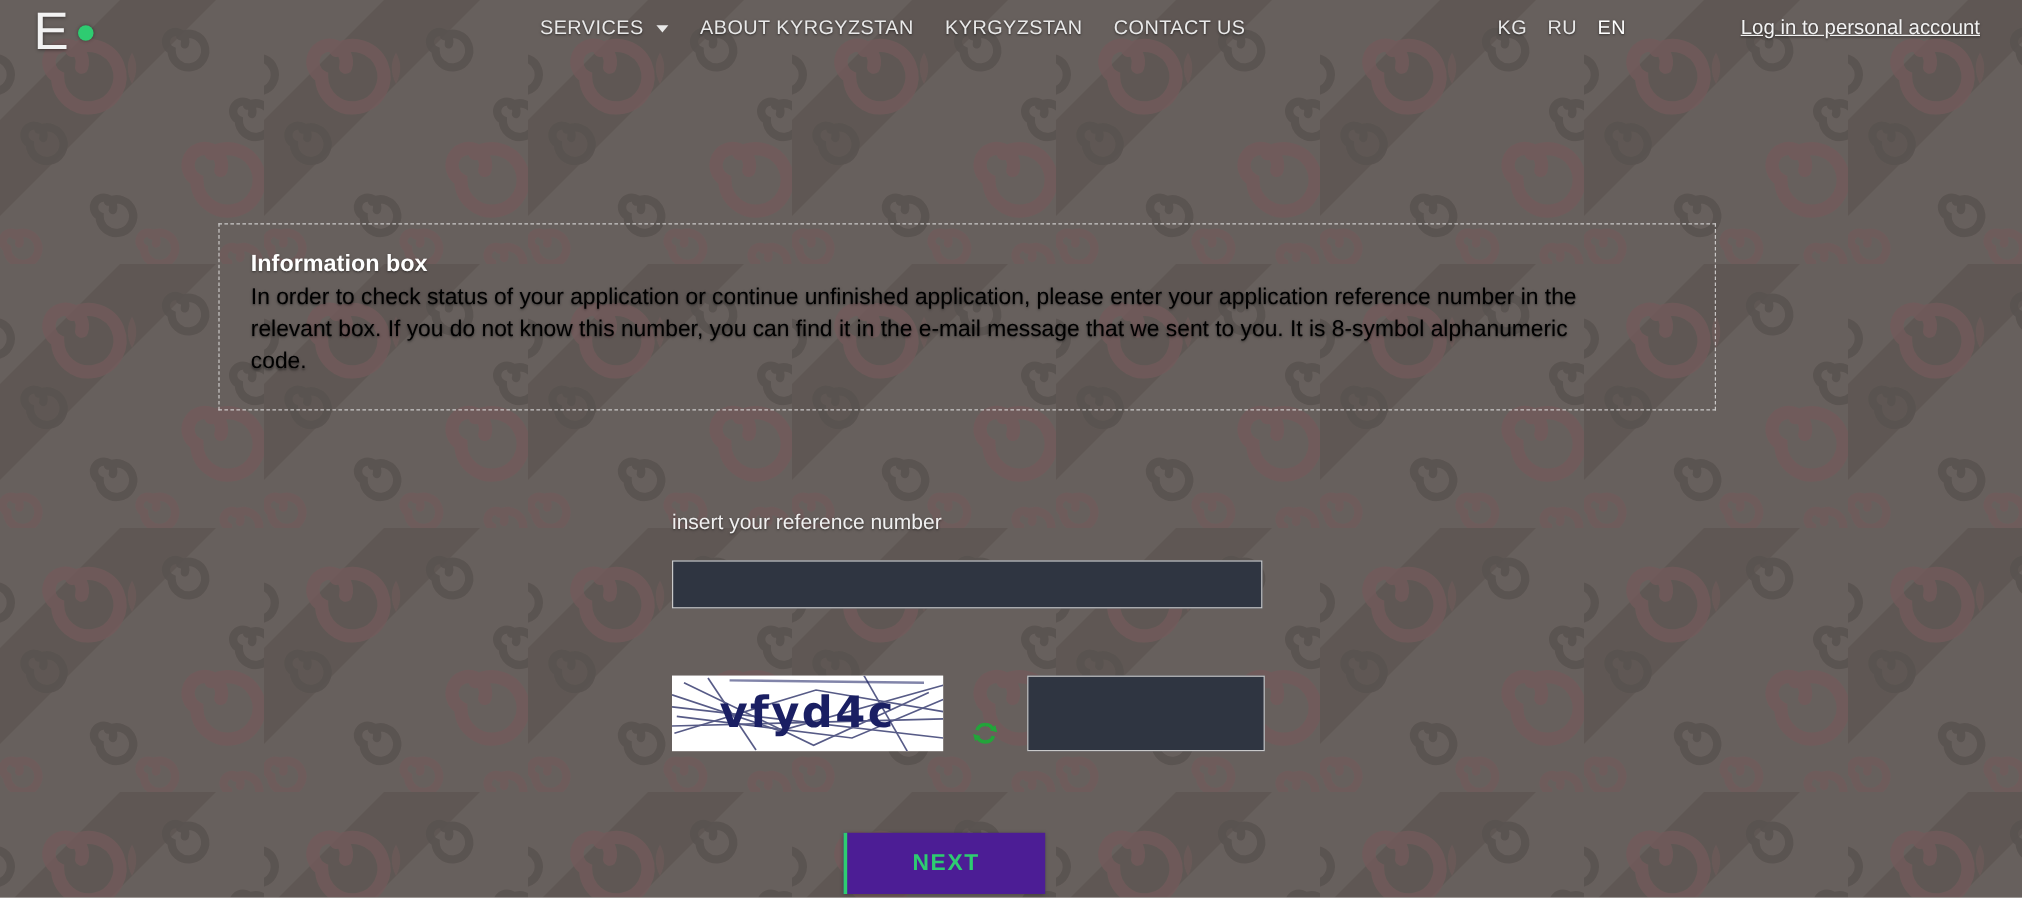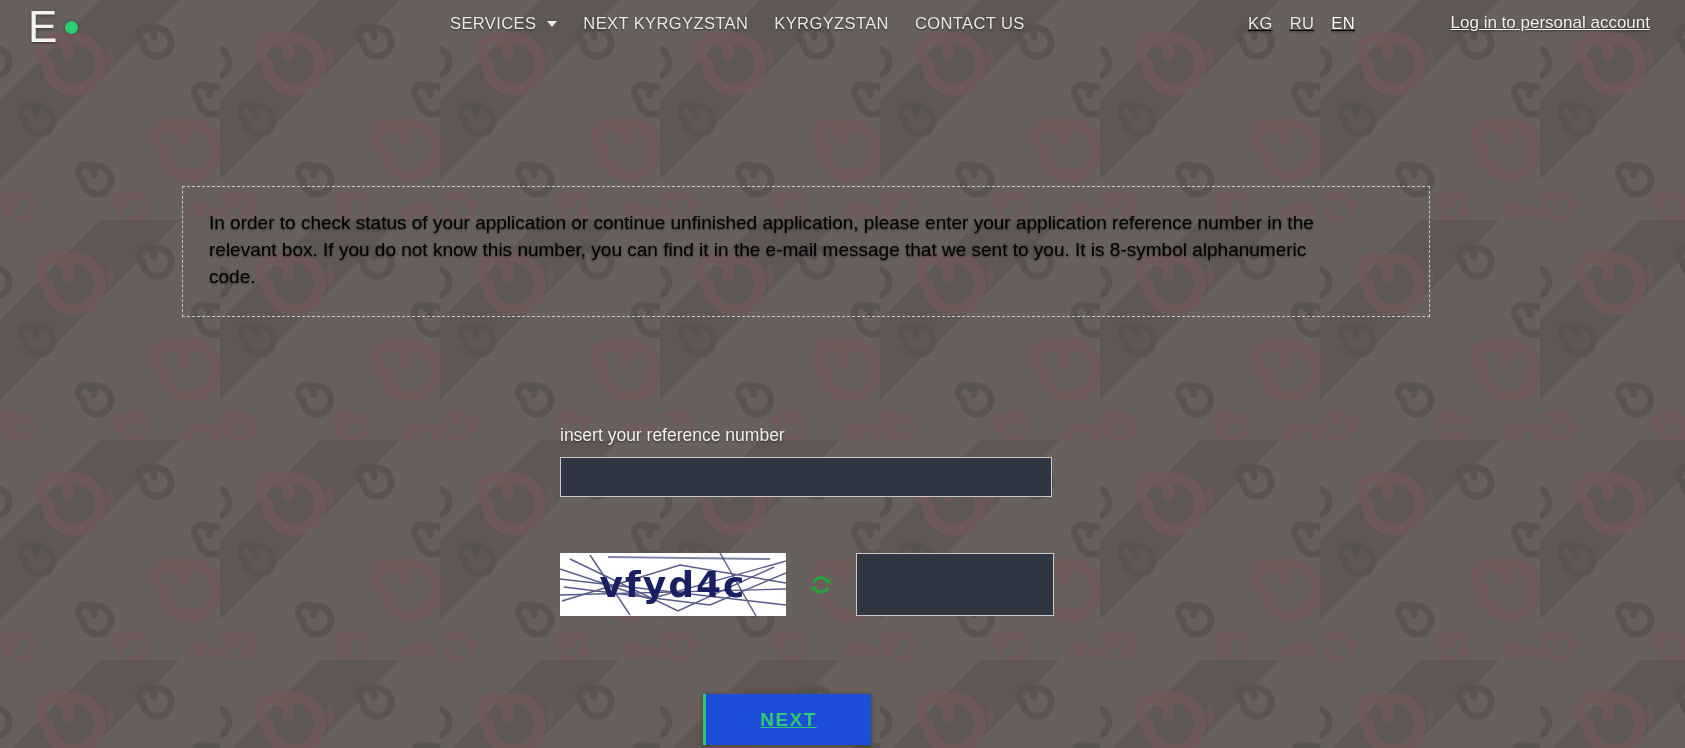--- a/index.html
+++ b/index.html
@@ -74,21 +74,21 @@
     border-left:5.5px solid transparent;
     border-right:5.5px solid transparent;
     border-top:6px solid #e9e9e9;
     display:inline-block;
     margin-top:2px;
   }
 
   #lang-group {
     position:absolute; right:330px; top:0;
     height:46px;
-    display:flex; align-items:center; gap:17px;text-decoration:underline;
+    display:flex; align-items:center; gap:17px;
   }
   .lang {
     color:#e9e9e9;
     font-size:16.5px;
     letter-spacing:.4px;
     cursor:pointer;
     text-shadow:0 1px 2px rgba(0,0,0,.55);
   }
   .lang.active { color:#ffffff; }
 
@@ -130,37 +130,37 @@
 
   
   #form-area {
     position:absolute;
     left:560px; top:425px;
     z-index:5;
   }
   #ref-label {
     color:#f0f0f0;
     font-size:17.5px;
-    margin-bottom:11px;
+    margin-bottom:21px;
     text-shadow:0 1px 2px rgba(0,0,0,.5);
   }
   .text-input {
     background:#2f3541;
     border:1px solid #c9c9c9;
     height:40px;
     color:#ffffff;
     font-size:16px;
     padding:0 10px;
     outline:none;
     font-family:"Liberation Sans", sans-serif;
   }
   #ref-input { width:492px; }
 
   #captbox {
-    display:flex; align-items:center;
+    display:flex; align-items:flex-end;
     margin-top:56px;
     gap:20px;
   }
   #captcha-image {
     width:226px; height:63px;
     background:#ffffff;
     position:relative;
     overflow:hidden;
     display:flex; align-items:center; justify-content:center;
   }
@@ -178,32 +178,31 @@
     width:30px; height:30px;
     cursor:pointer;
     display:flex; align-items:center; justify-content:center;
   }
   #captcha-input { width:198px; height:63px; }
 
   #next-button {
     position:absolute;
     left:703px; top:694px;
     width:168px; height:51px;
-    background:#1d4ed8;
+    background:#4c1d95;
     border:none;
     border-left:3px solid #2ecc71;
     color:#2ecc71;
     font-size:19px;
     font-weight:bold;
     letter-spacing:1.4px;
     cursor:pointer;
     z-index:6;
     font-family:"Liberation Sans", sans-serif;
     box-shadow:0 1px 4px rgba(0,0,0,.35);
-    text-decoration:underline;
   }
 </style>
 </head>
 <body>
 
 <div id="page">
 
   <svg id="bg-pattern" viewBox="0 0 1685 748" preserveAspectRatio="xMidYMid slice">
     <defs>
       <pattern id="orn" x="0" y="0" width="220" height="220" patternUnits="userSpaceOnUse">
@@ -247,40 +246,41 @@
       <span>E</span>
       <span class="dot"></span>
     </div>
 
     <nav id="main-nav">
       <div class="nav-item">
         <span>SERVICES</span>
         <span class="caret"></span>
       </div>
       <div class="nav-item">
-        <span>NEXT KYRGYZSTAN</span>
+        <span>ABOUT KYRGYZSTAN</span>
       </div>
       <div class="nav-item">
         <span>KYRGYZSTAN</span>
       </div>
       <div class="nav-item">
         <span>CONTACT US</span>
       </div>
     </nav>
 
     <div id="lang-group">
       <span class="lang">KG</span>
       <span class="lang">RU</span>
       <span class="lang active">EN</span>
     </div>
 
     <div id="login-link">Log in to personal account</div>
   </div>
 
   <div id="info-box">
+    <div id="info-title">Information box</div>
     <div id="info-text">In order to check status of your application or continue unfinished application, please enter your application reference number in the relevant box. If you do not know this number, you can find it in the e-mail message that we sent to you. It is 8-symbol alphanumeric code.</div>
   </div>
 
   <div id="form-area">
 
     <div id="ref-label">insert your reference number</div>
     <input id="ref-input" class="text-input" type="text" value="" style="">
 
     <div id="captbox">
 

